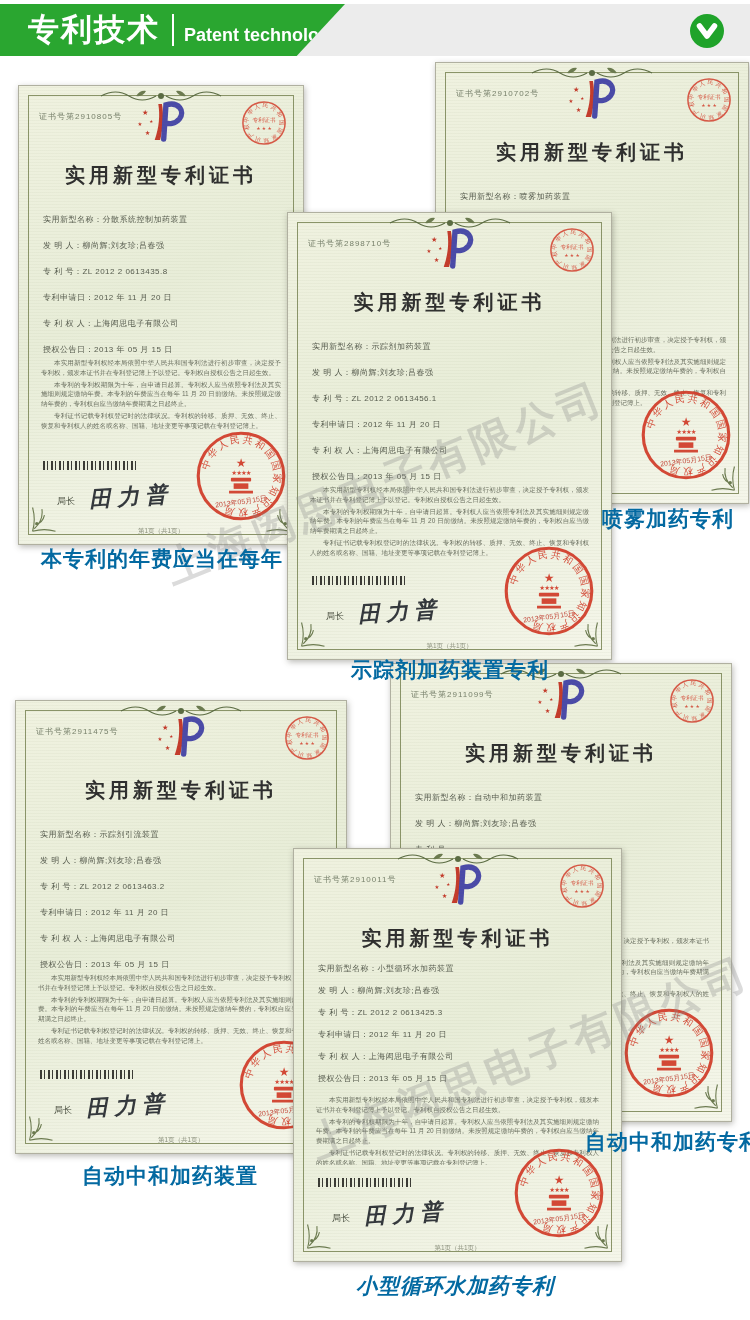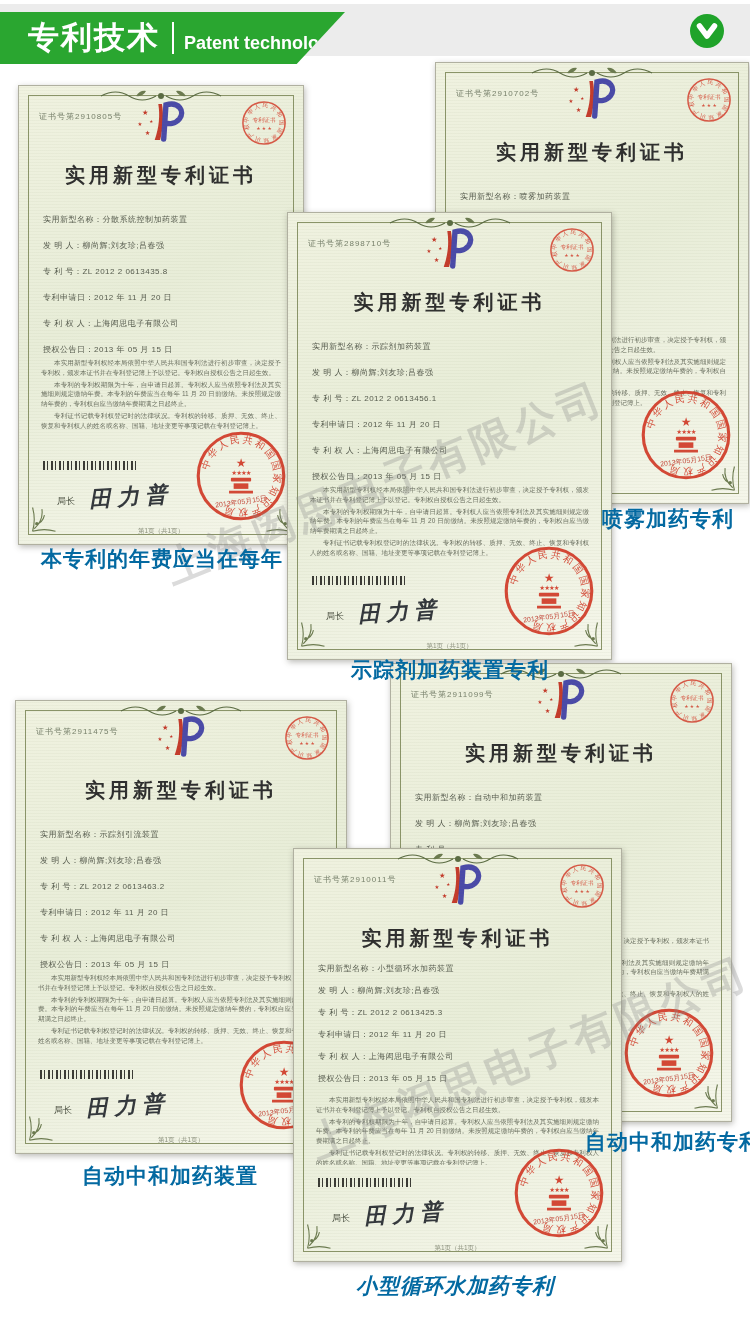--- a/index.html
+++ b/index.html
@@ -1,20 +1,20 @@
 <!DOCTYPE html>
 <html><head>
 <meta charset="utf-8">
 <style>
   html,body{margin:0;padding:0;}
   body{width:750px;height:1320px;position:relative;background:#fff;overflow:hidden;
        font-family:"Liberation Sans",sans-serif;}
   
   .hdr-band{position:absolute;left:0;top:4px;width:750px;height:52px;background:#ececec;z-index:0;}
-  .hdr-banner{position:absolute;left:0;top:12px;width:345px;height:52px;background:#2aa630;
+  .hdr-banner{position:absolute;left:0;top:4px;width:345px;height:52px;background:#2aa630;
       clip-path:polygon(0 0,100% 0,86% 100%,0 100%);display:flex;align-items:center;z-index:1;}
   .hdr-cn{font-size:31px;font-weight:bold;color:#fff;padding-left:28px;letter-spacing:2px;}
   .hdr-div{width:2px;height:32px;background:#fff;margin:0 10px 0 12px;}
   .hdr-en{font-size:18px;font-weight:bold;color:#fff;padding-top:10px;}
   .hdr-chip{position:absolute;left:689px;top:13px;width:36px;height:36px;z-index:1;cursor:pointer;}
   
   .cert{position:absolute;background:linear-gradient(155deg,#f0f2e0 0%,#e8edd8 45%,#f5f6ea 100%);
       border:1px solid #b0b0a0;box-shadow:1px 2px 6px rgba(60,60,50,.35);}
   .cert:after{content:"";position:absolute;inset:0;pointer-events:none;
       background:repeating-linear-gradient(0deg,rgba(120,130,90,.05) 0 1px,transparent 1px 3px);}

